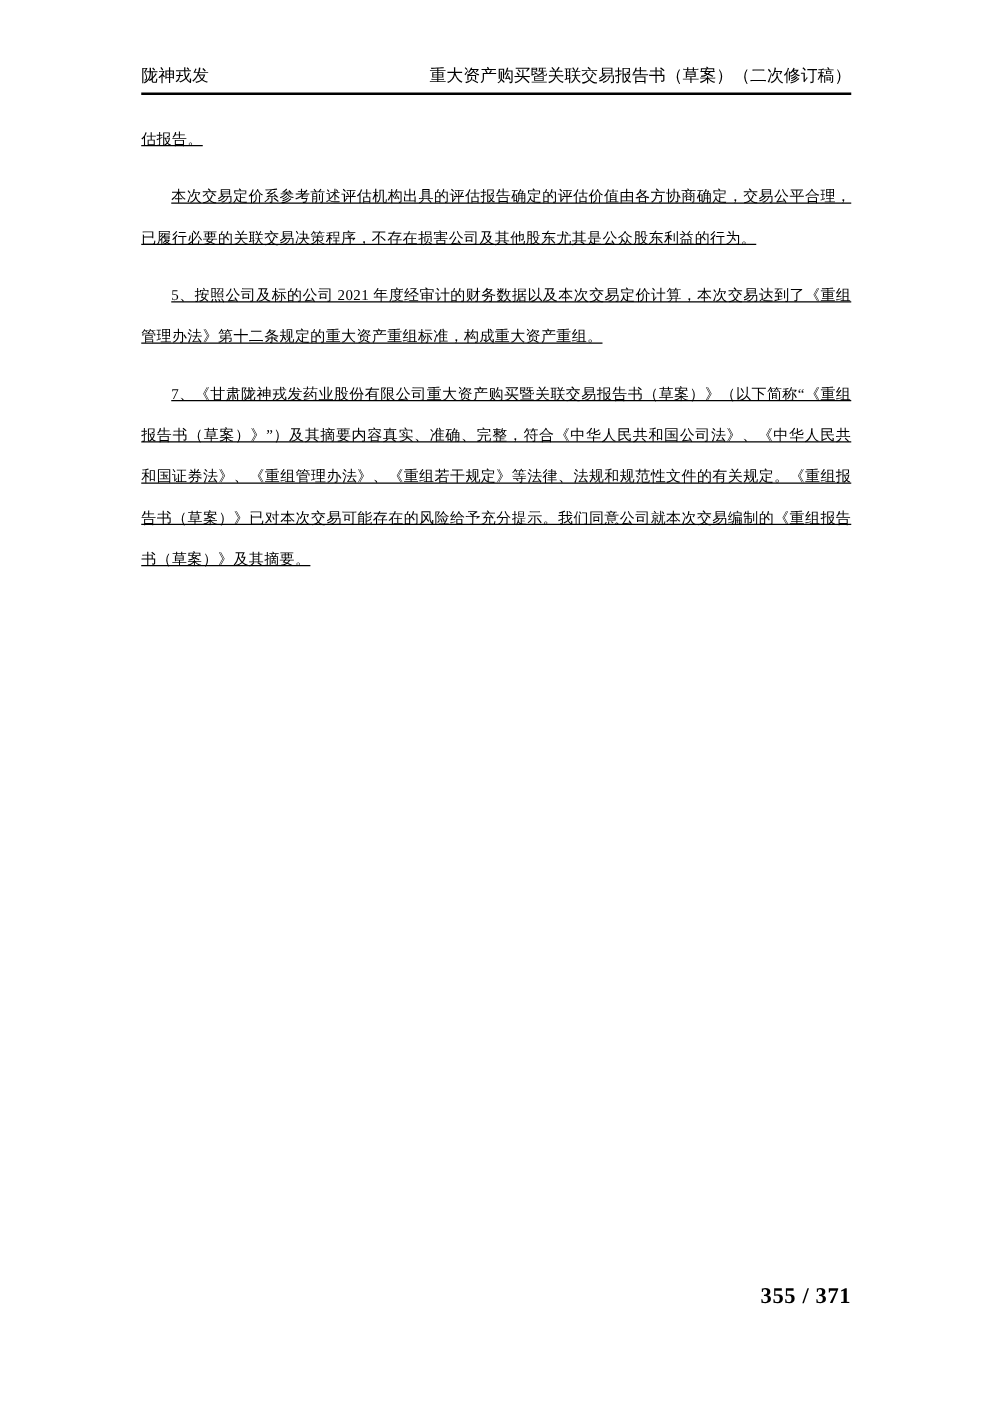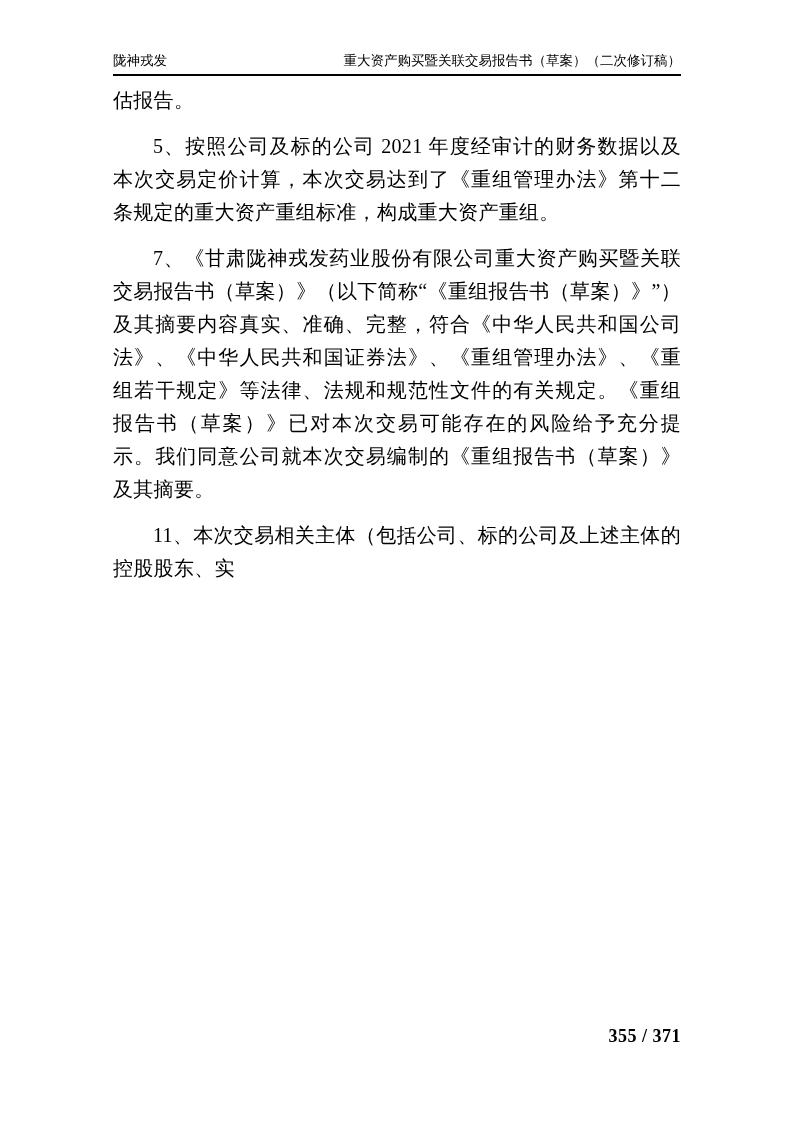--- a/index.html
+++ b/index.html
@@ -32,25 +32,26 @@
     font-size: 13.5px;
     line-height: 18px;
     white-space: nowrap;
   }
   .header .header-left { text-align: left; }
   .header .header-right { text-align: right; }
   .content {
     position: absolute;
     left: 113px;
     width: 568px;
-    top: 84px;
-    font-size: 20px;
+    top: 95px;
+    font-size: 12px;
     line-height: 33px;
     text-align: justify;
     letter-spacing: 0.3px;
+    text-decoration: underline;
   }
   .content p {
     margin: 0 0 13px 0;
     padding: 0;
   }
   .content p.indent { text-indent: 2em; }
   .footer {
     position: absolute;
     left: 113px;
     width: 568px;
@@ -66,22 +67,22 @@
 
 <div class="page">
 
   <div class="header">
     <span class="header-left">陇神戎发</span>
     <span class="header-right">重大资产购买暨关联交易报告书（草案）（二次修订稿）</span>
   </div>
 
   <div class="content">
       <p>估报告。</p>
+      <p class="indent">本次交易定价系参考前述评估机构出具的评估报告确定的评估价值由各方协商确定，交易公平合理，已履行必要的关联交易决策程序，不存在损害公司及其他股东尤其是公众股东利益的行为。</p>
       <p class="indent">5、按照公司及标的公司 2021 年度经审计的财务数据以及本次交易定价计算，本次交易达到了《重组管理办法》第十二条规定的重大资产重组标准，构成重大资产重组。</p>
       <p class="indent">7、《甘肃陇神戎发药业股份有限公司重大资产购买暨关联交易报告书（草案）》（以下简称“《重组报告书（草案）》”）及其摘要内容真实、准确、完整，符合《中华人民共和国公司法》、《中华人民共和国证券法》、《重组管理办法》、《重组若干规定》等法律、法规和规范性文件的有关规定。《重组报告书（草案）》已对本次交易可能存在的风险给予充分提示。我们同意公司就本次交易编制的《重组报告书（草案）》及其摘要。</p>
-      <p class="indent">11、本次交易相关主体（包括公司、标的公司及上述主体的控股股东、实</p>
     </div>
 
   <div class="footer">
     <span>355 / 371</span>
   </div>
 
 </div>
 
 </body></html>

